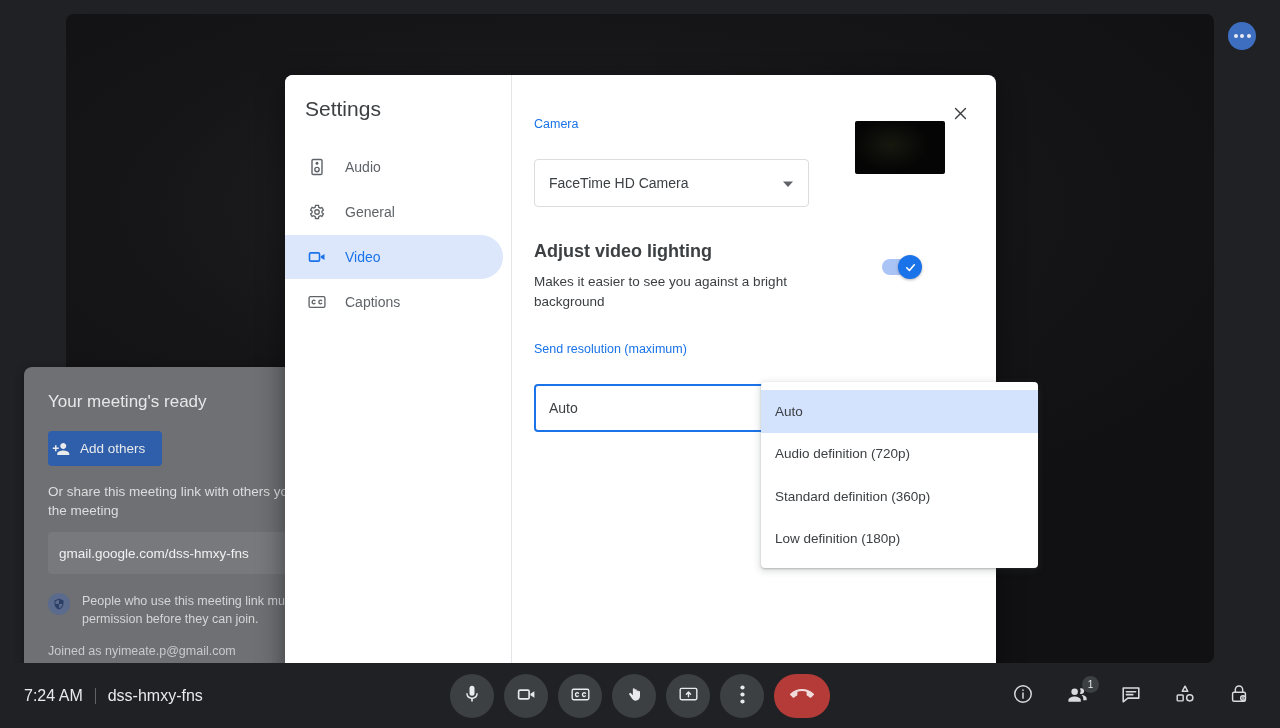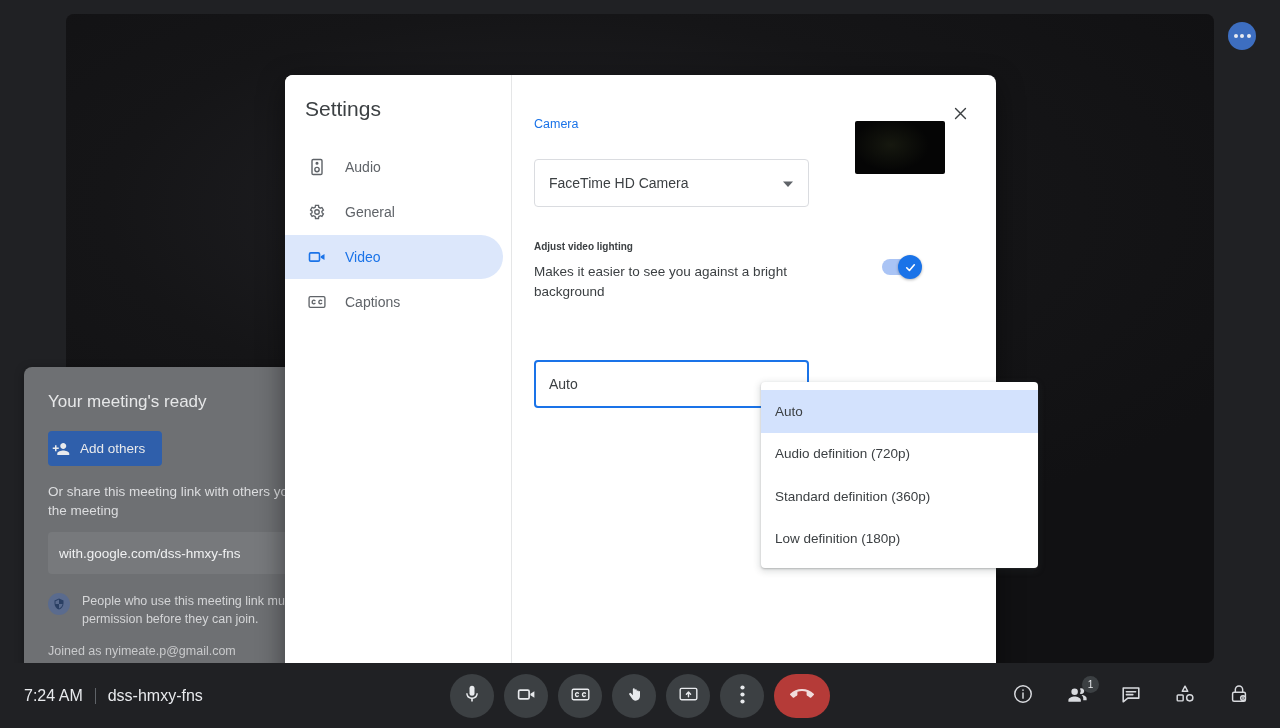--- a/index.html
+++ b/index.html
@@ -257,21 +257,21 @@
     padding: 0 13px;
   }
   .select-caret {
     position: absolute;
     right: 14px;
     top: 50%;
     transform: translateY(-50%);
   }
 
   .setting-heading {
-    font-size: 10px;
+    font-size: 18px;
     color: #3c4043;
     font-weight: bold;
     margin: 0 0 10px 0;
   }
   .setting-desc {
     font-size: 13.5px;
     color: #3c4043;
     line-height: 20px;
     margin: 0;
     max-width: 262px;
@@ -443,21 +443,21 @@
         <svg width="18" height="18" viewBox="0 0 24 24" fill="#e9eaec" aria-hidden="true">
           <path d="M15 12c2.21 0 4-1.79 4-4s-1.79-4-4-4-4 1.79-4 4 1.79 4 4 4zm-9-2V7H4v3H1v2h3v3h2v-3h3v-2H6zm9 4c-2.67 0-8 1.34-8 4v2h16v-2c0-2.66-5.33-4-8-4z"></path>
         </svg>
       </span>
       <span>Add others</span>
     </button>
 
     <p class="meeting-share-note">Or share this meeting link with others you want in the meeting</p>
 
     <div class="meeting-link-box">
-      <span class="meeting-link-text">with.google.com/dss-hmxy-fns</span>
+      <span class="meeting-link-text">gmail.google.com/dss-hmxy-fns</span>
     </div>
 
     <div class="meeting-perm-row">
       <span class="perm-shield">
         <svg width="12" height="12" viewBox="0 0 24 24" fill="#2a3f63" aria-hidden="true">
           <path d="M12 1 3 5v6c0 5.55 3.84 10.74 9 12 5.16-1.26 9-6.45 9-12V5l-9-4zm0 10.99h7c-.53 4.12-3.28 7.79-7 8.94V12H5V6.3l7-3.11v8.8z"></path>
         </svg>
       </span>
       <p class="meeting-perm-text">People who use this meeting link must get your permission before they can join.</p>
     </div>
@@ -548,20 +548,21 @@
               <svg width="13" height="13" viewBox="0 0 24 24" fill="none" stroke="#ffffff" stroke-width="3" stroke-linecap="round" stroke-linejoin="round">
                 <path d="M5 12.5 10 17.5 19 7"></path>
               </svg>
             </span>
           </div>
         </div>
       </div>
 
       <div class="settings-row" style="margin-top:30px;">
         <div class="settings-col-left">
+          <p class="field-label">Send resolution (maximum)</p>
           <div class="select-box focused">
             <span>Auto</span>
             <span class="select-caret">
               <svg width="12" height="8" viewBox="0 0 12 8" fill="#5f6368">
                   <path d="M1 1.5h10L6 7z"></path>
                 </svg>
             </span>
           </div>
         </div>
       </div>

